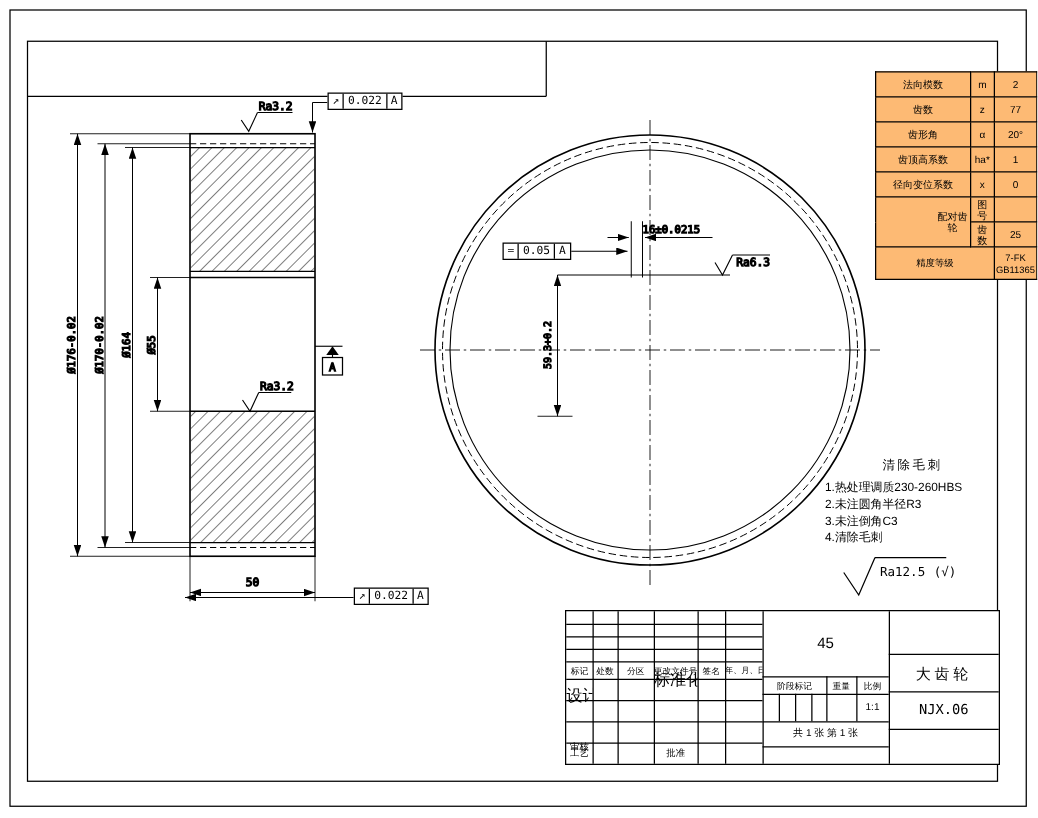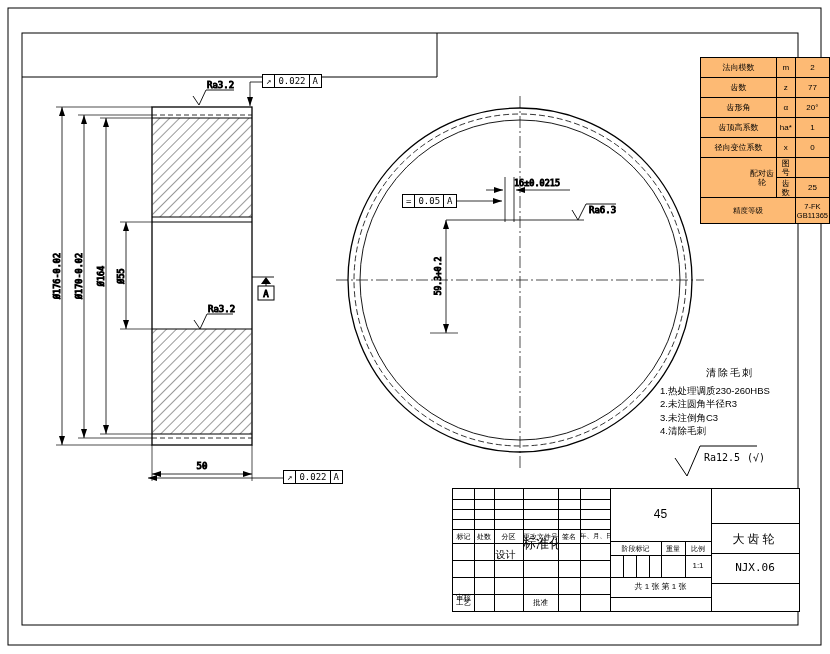--- a/index.html
+++ b/index.html
@@ -263,21 +263,21 @@
   <div class="ln" style="left:258px;top:64px;width:88px;height:1px;"></div>
   <div class="ln" style="left:258px;top:94px;width:88px;height:1px;"></div>
 
   <div class="tcell" style="left:0;top:43px;width:21px;font-size:7px;">标记</div>
   <div class="tcell" style="left:21px;top:43px;width:20px;font-size:7px;">处数</div>
   <div class="tcell" style="left:41px;top:43px;width:29px;font-size:7px;">分区</div>
   <div class="tcell" style="left:70px;top:43px;width:35px;font-size:7px;">更改文件号</div>
   <div class="tcell" style="left:105px;top:43px;width:22px;font-size:7px;">签名</div>
   <div class="tcell" style="left:127px;top:43px;width:30px;font-size:6.5px;">年、月、日</div>
 
-  <div class="tcell" style="left:0;top:59px;width:21px;font-size:10px;margin-left:42px;">设计</div>
+  <div class="tcell" style="left:0;top:59px;width:21px;font-size:13px;">设计</div>
   <div class="tcell" style="left:70px;top:46px;width:35px;font-size:13px;">标准化</div>
   <div class="tcell" style="left:0;top:104px;width:21px;font-size:7.5px;">审核</div>
   <div class="tcell" style="left:0;top:109px;width:21px;font-size:7.5px;">工艺</div>
   <div class="tcell" style="left:70px;top:109px;width:35px;font-size:7.5px;">批准</div>
 
   <div class="tcell" style="left:157px;top:18px;width:101px;font-size:12px;">45</div>
   <div class="tcell" style="left:157px;top:55px;width:51px;font-size:7px;">阶段标记</div>
   <div class="tcell" style="left:208px;top:55px;width:24px;font-size:7px;">重量</div>
   <div class="tcell" style="left:232px;top:55px;width:26px;font-size:7px;">比例</div>
   <div class="tcell" style="left:232px;top:72px;width:26px;font-size:8px;">1:1</div>

